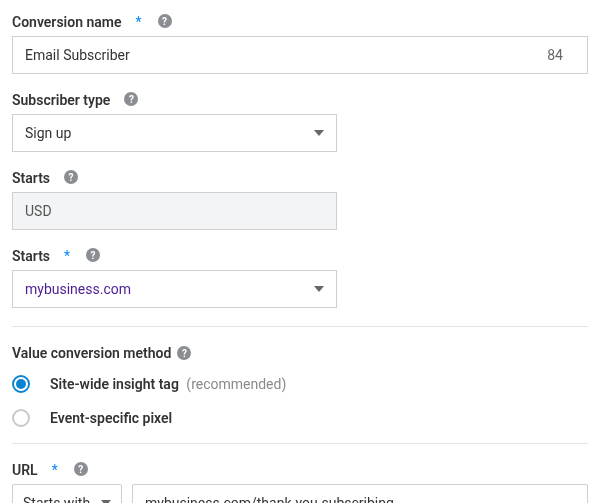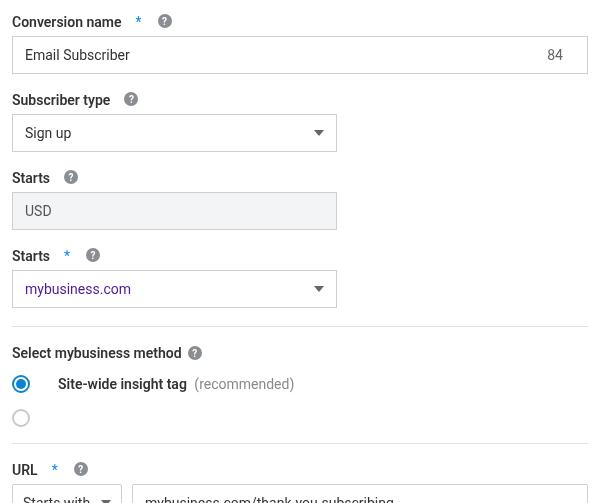--- a/index.html
+++ b/index.html
@@ -68,21 +68,21 @@
   hr.sep {
     border: none;
     border-top: 1px solid #e3e3e3;
     margin: 8px 0 18px 0;
   }
   .section-label {
     display:flex; align-items:center; gap:4px;
     font-weight:600; color:#333; margin-bottom:14px;
   }
   .radio-row {
-    display:flex; align-items:center; gap:28px;
+    display:flex; align-items:center; gap:20px;
     margin-bottom: 16px;
     cursor: pointer;
   }
   .radio {
     width:18px; height:18px; border-radius:50%;
     border:2px solid #c9c9c9; background:#fff;
     display:flex; align-items:center; justify-content:center;
     flex-shrink:0;
   }
   .radio.selected { border-color:#0a84d0; }
@@ -148,34 +148,35 @@
   </div>
   <div class="input-box mid dropdown disabled">
     <span>mybusiness.com</span>
     <span class="caret"></span>
   </div>
 </div>
 
 <hr class="sep">
 
 <div class="section-label">
-  <span>Select mybusiness method</span>
+  <span>Value conversion method</span>
   <span class="help-icon">?</span>
 </div>
 
 <div class="radio-row">
   <span class="radio selected"></span>
   <span>
     <span class="radio-label">Site-wide insight tag</span>
     <span class="radio-sub">(recommended)</span>
   </span>
 </div>
 
 <div class="radio-row">
   <span class="radio"></span>
+  <span class="radio-label">Event-specific pixel</span>
 </div>
 
 <hr class="sep">
 
 <div class="label-row" style="margin-bottom:6px;">
   <span>URL</span>
   <span class="req">*</span>
   <span class="help-icon">?</span>
 </div>
 <div class="url-row">

